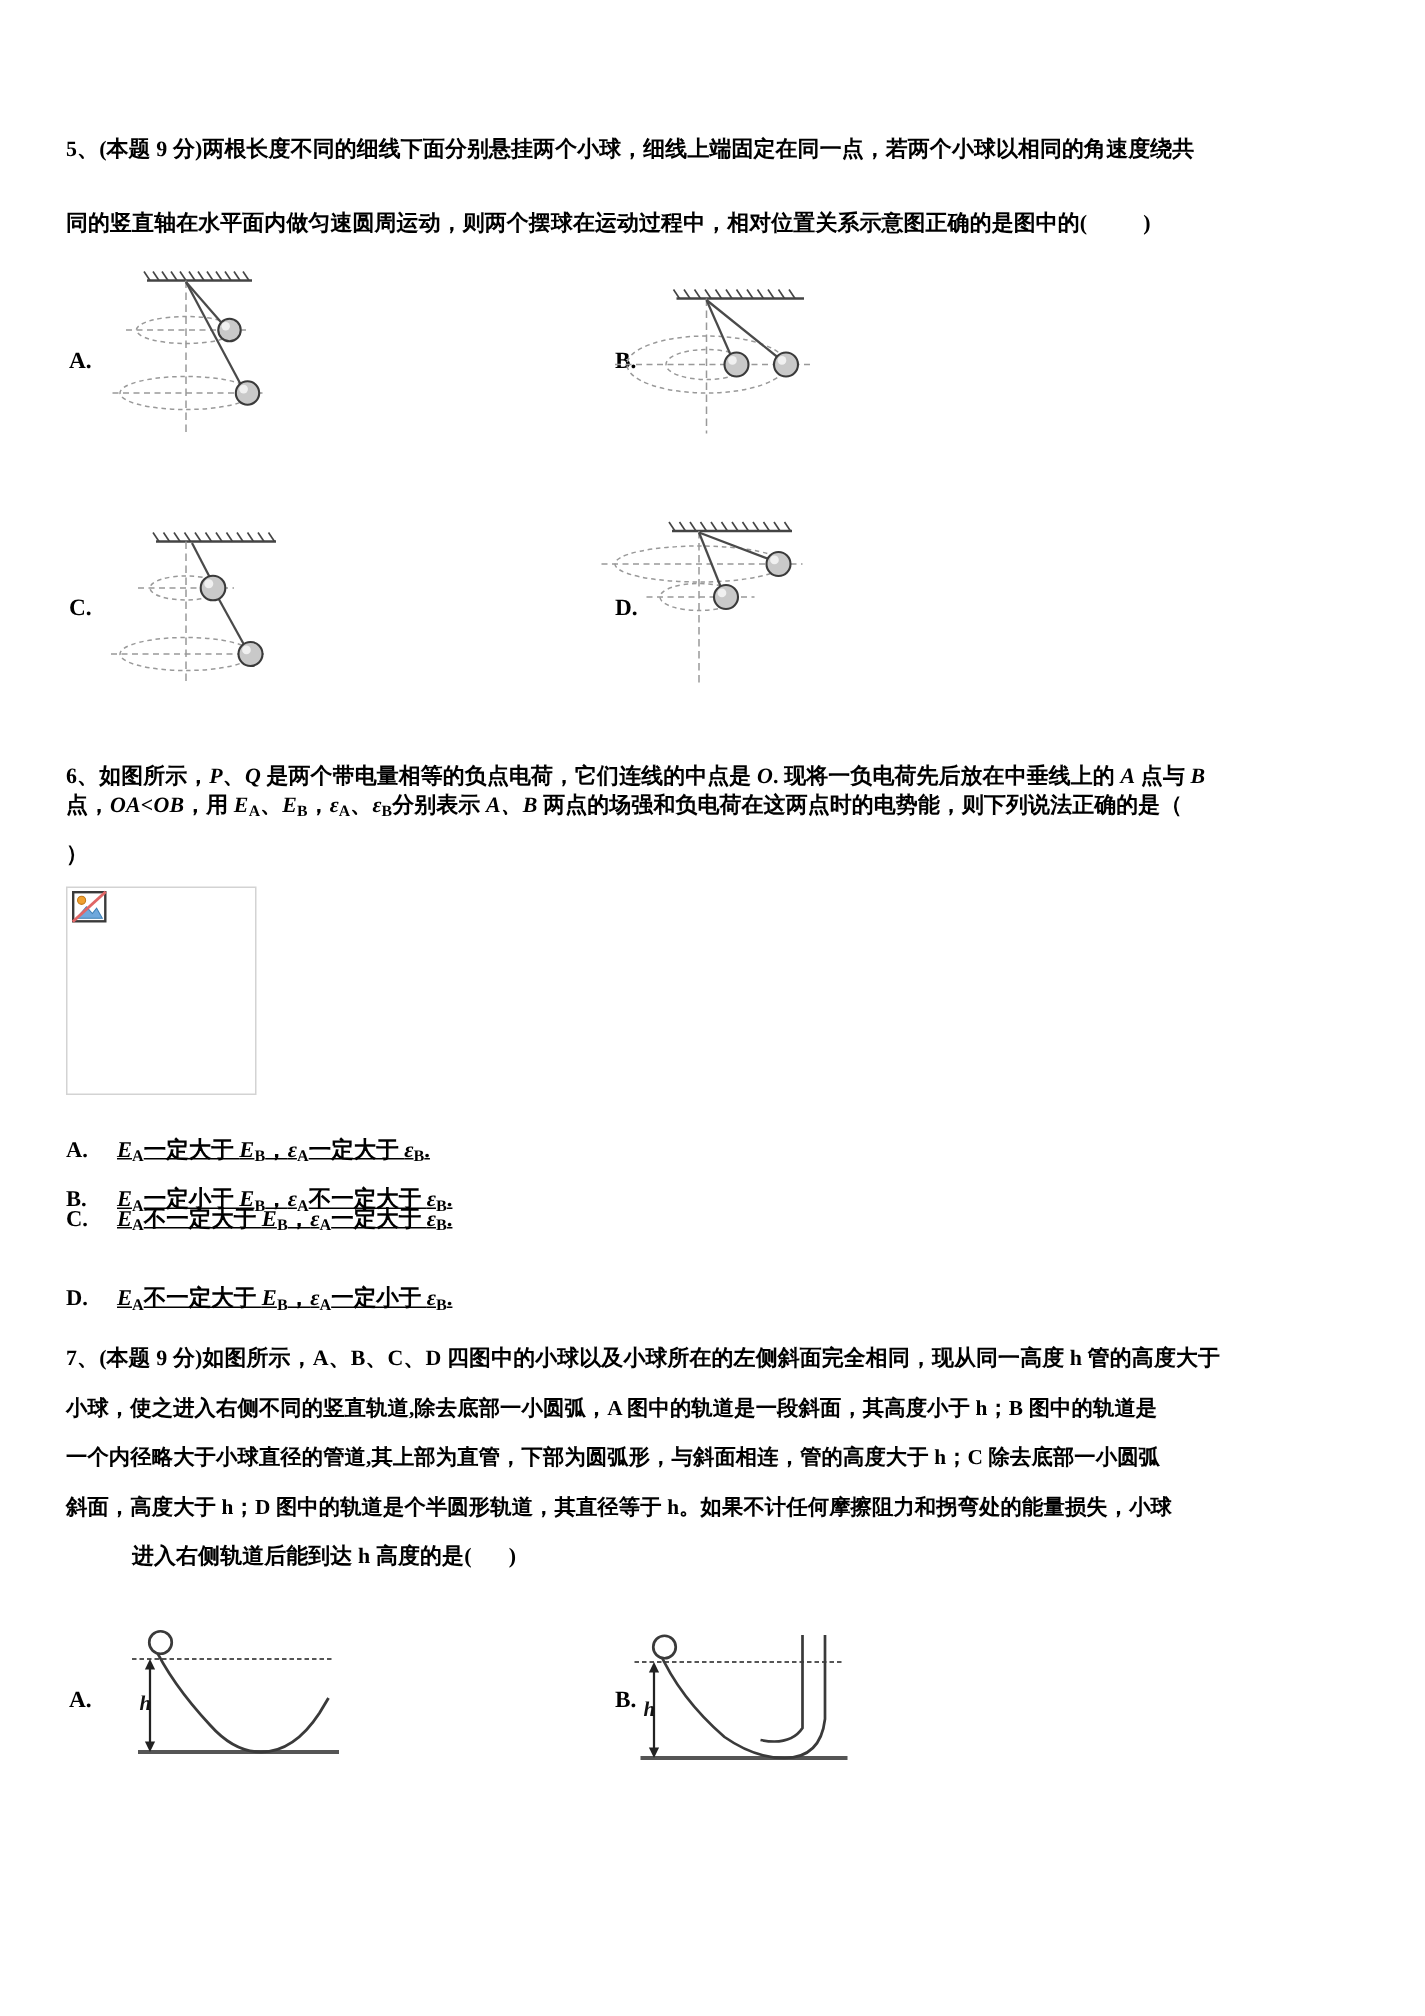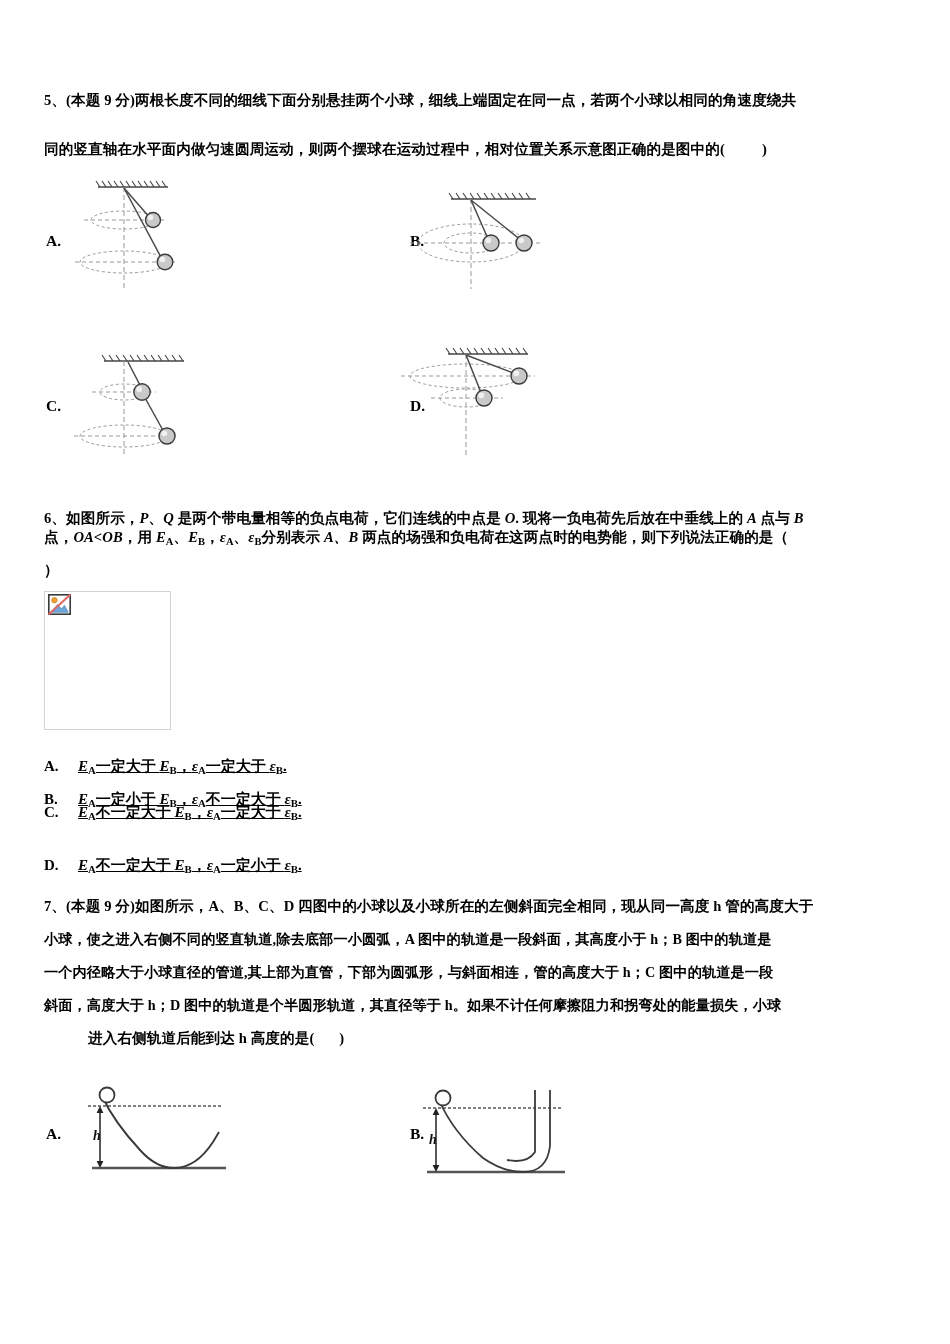--- a/index.html
+++ b/index.html
@@ -284,21 +284,21 @@
     <span class="letter">D.</span><span class="ital">E</span><span class="sub">A</span><span>不一定大于 </span><span class="ital">E</span><span class="sub">B</span><span>，</span><span class="ital">ε</span><span class="sub">A</span><span>一定小于 </span><span class="ital">ε</span><span class="sub">B</span><span>.</span>
   </div>
 
   <div class="qtext" style="top:890px;">
     <span>7、</span><span class="bold">(本题 9 分)</span><span>如图所示，A、B、C、D 四图中的小球以及小球所在的左侧斜面完全相同，现从同一高度 h 管的高度大于</span>
   </div>
   <div class="qtext" style="top:923px; font-size:14.2px;">
     <span>小球，使之进入右侧不同的竖直轨道,除去底部一小圆弧，A 图中的轨道是一段斜面，其高度小于 h；B 图中的轨道是</span>
   </div>
   <div class="qtext" style="top:956px; font-size:14.2px;">
-    <span>一个内径略大于小球直径的管道,其上部为直管，下部为圆弧形，与斜面相连，管的高度大于 h；C 图中的轨道是一段</span>
+    <span>一个内径略大于小球直径的管道,其上部为直管，下部为圆弧形，与斜面相连，管的高度大于 h；C 除去底部一小圆弧</span>
   </div>
   <div class="qtext" style="top:989px; font-size:14.2px;">
     <span>斜面，高度大于 h；D 图中的轨道是个半圆形轨道，其直径等于 h。如果不计任何摩擦阻力和拐弯处的能量损失，小球</span>
   </div>
   <div class="qtext" style="top:1022px;margin-left:44px;">
     <span>进入右侧轨道后能到达 h 高度的是(</span><span class="spacer-paren">&nbsp;&nbsp;</span><span>)</span>
   </div>
 
   <div class="optlabel" style="left:46px; top:1125px;">A.</div>
   <div class="fig" style="left:78px; top:1084px;">

